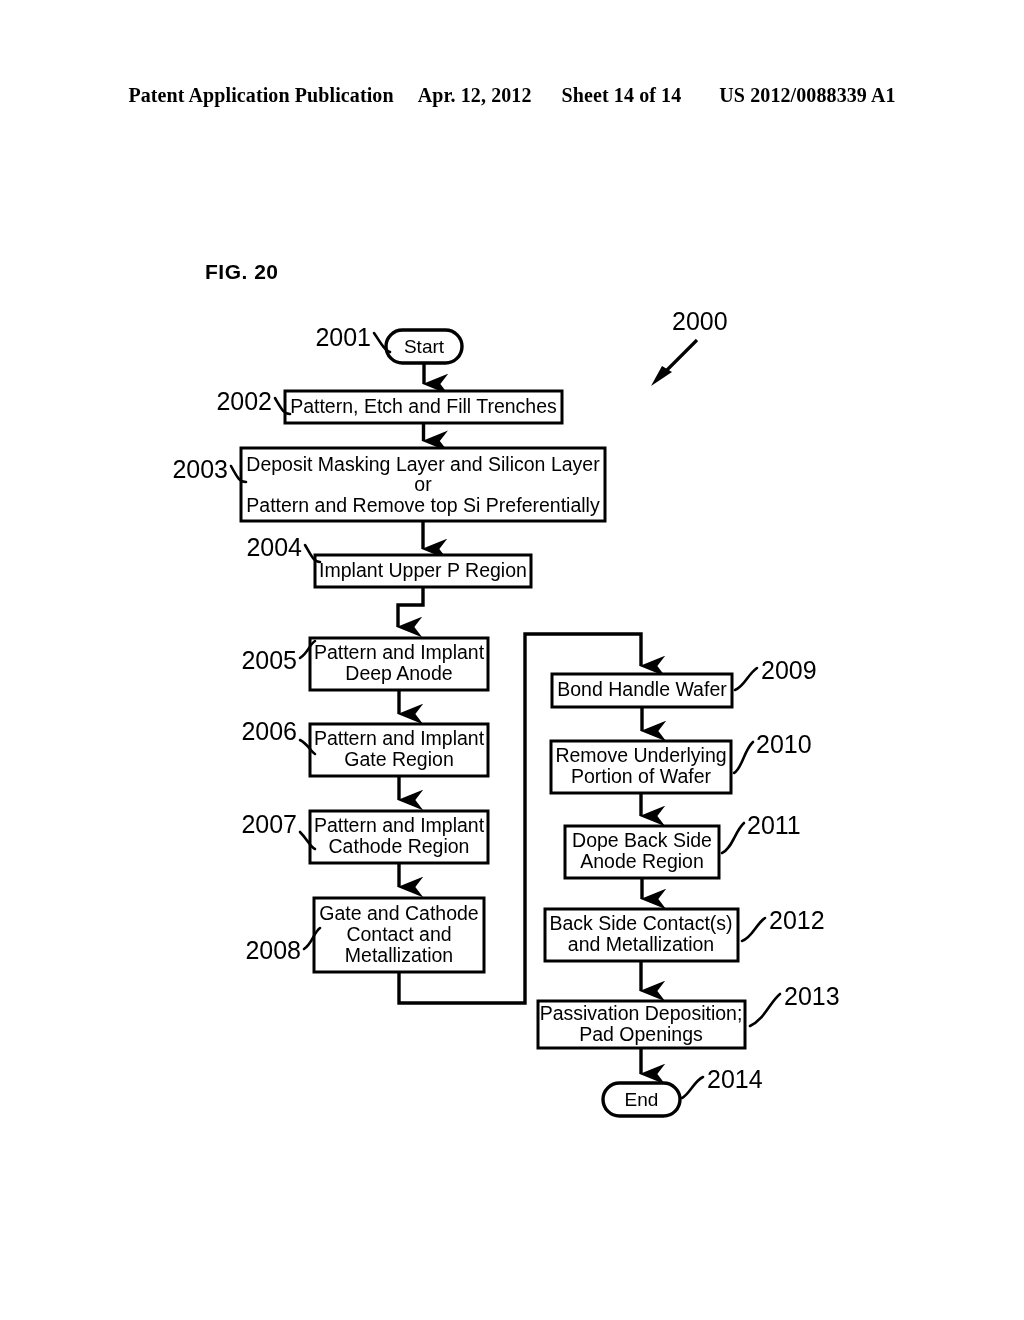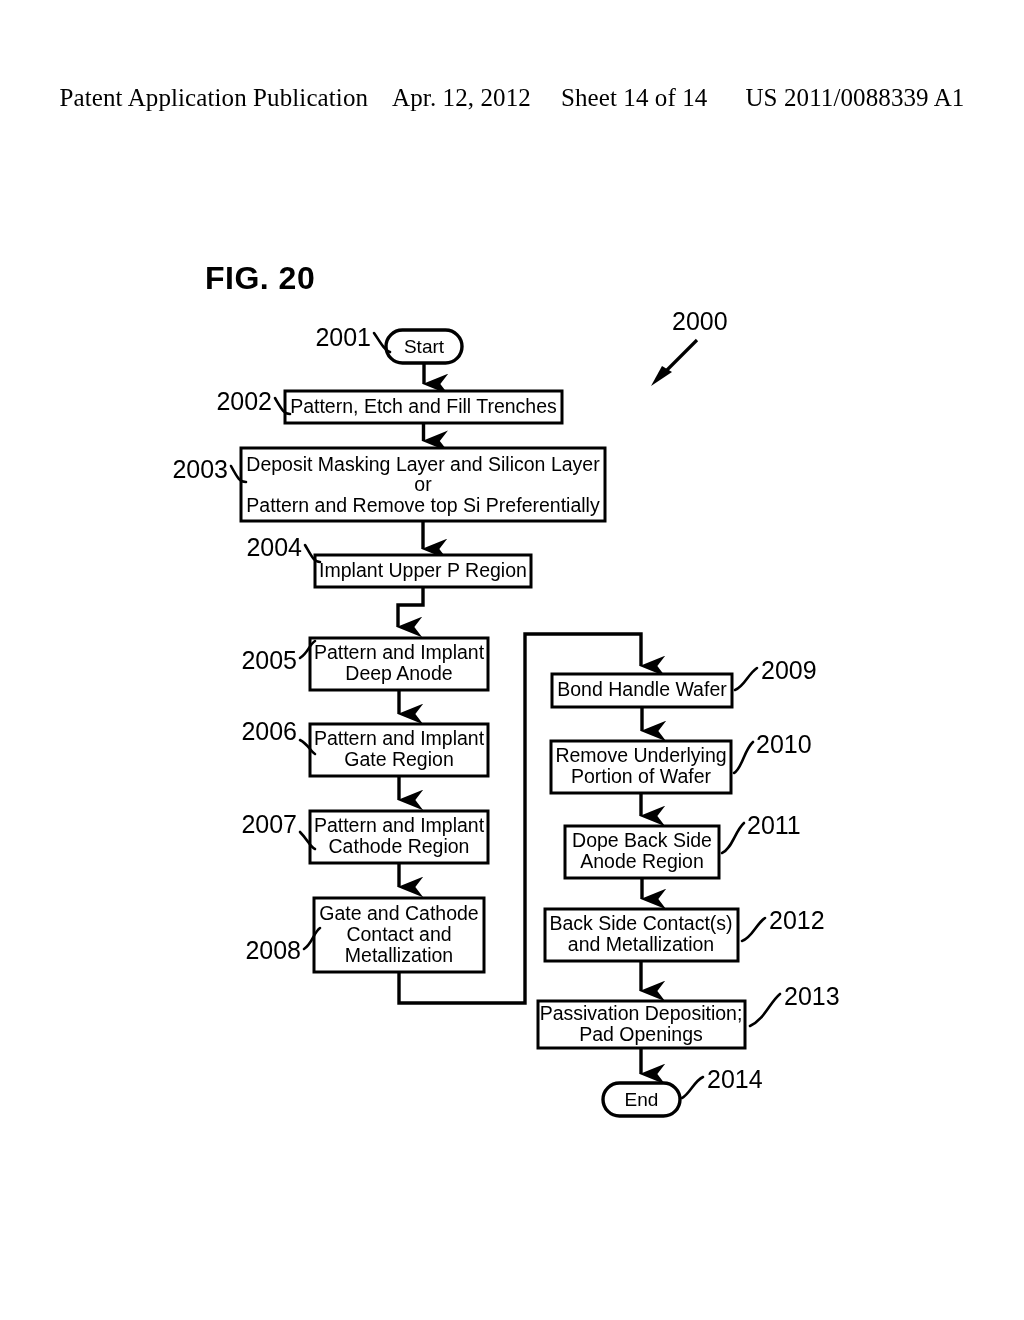--- a/index.html
+++ b/index.html
@@ -24,39 +24,39 @@
   
   #patent-header {
     position: absolute;
     left: 0;
     top: 84px;
     width: 1024px;
     display: flex;
     justify-content: center;
     align-items: baseline;
     font-family: "Liberation Serif", serif;
-    font-weight: normal;
-    font-size: 25px;
+    font-weight: bold;
+    font-size: 20px;
     letter-spacing: 0.1px;
     white-space: nowrap;
     text-align: center;
   }
   #patent-header .hdr-pub { }
   #patent-header .hdr-date { margin-left: 24px; }
   #patent-header .hdr-sheet { margin-left: 30px; }
   #patent-header .hdr-num { margin-left: 38px; }
 
   
   #fig-label {
     position: absolute;
     left: 205px;
     top: 260px;
     font-family: "Liberation Sans", sans-serif;
     font-weight: bold;
-    font-size: 32px;
+    font-size: 21px;
     letter-spacing: 0.5px;
   }
 
   
   #diagram {
     position: absolute;
     left: 0;
     top: 0;
     width: 1024px;
     height: 1320px;
@@ -112,21 +112,21 @@
 </style>
 </head>
 <body>
 
 <div id="page">
 
   <div id="patent-header">
     <span class="hdr-pub">Patent Application Publication</span>
     <span class="hdr-date">Apr. 12, 2012</span>
     <span class="hdr-sheet">Sheet 14 of 14</span>
-    <span class="hdr-num">US 2011/0088339 A1</span>
+    <span class="hdr-num">US 2012/0088339 A1</span>
   </div>
 
   <div id="fig-label">FIG. 20</div>
 
   <svg id="diagram" viewBox="0 0 1024 1320">
     <defs>
       <marker id="arrowhead" markerWidth="7" markerHeight="8" refX="3.1" refY="7.2" orient="auto" markerUnits="strokeWidth">
         <path d="M0,0 L3.1,7.6 L6.2,0 L3.1,2.4 Z" fill="#000000"></path>
       </marker>
     </defs>

